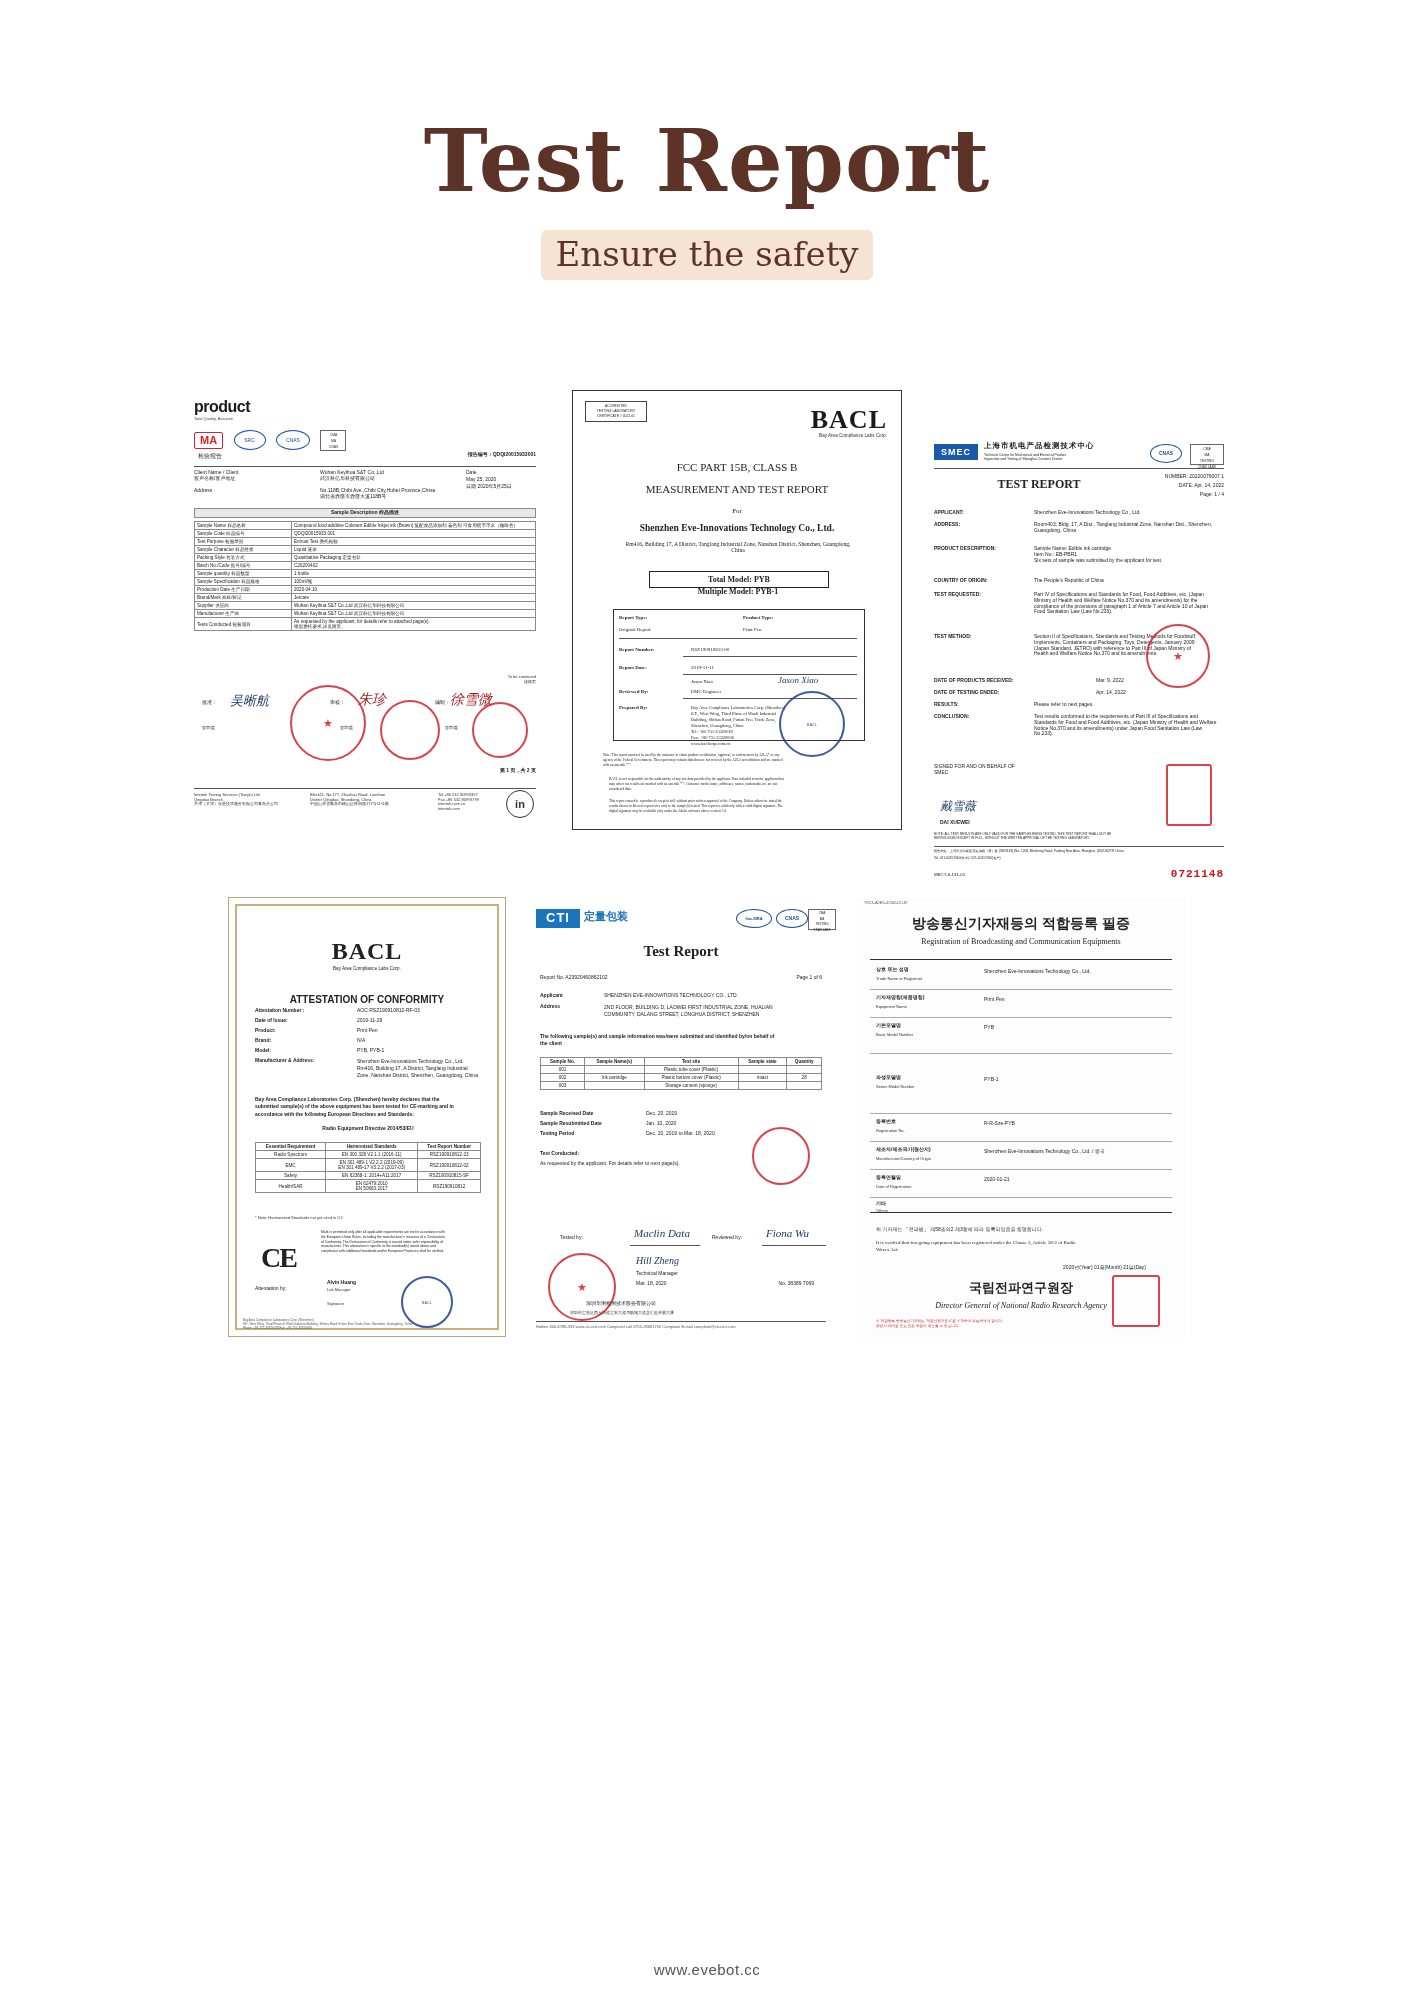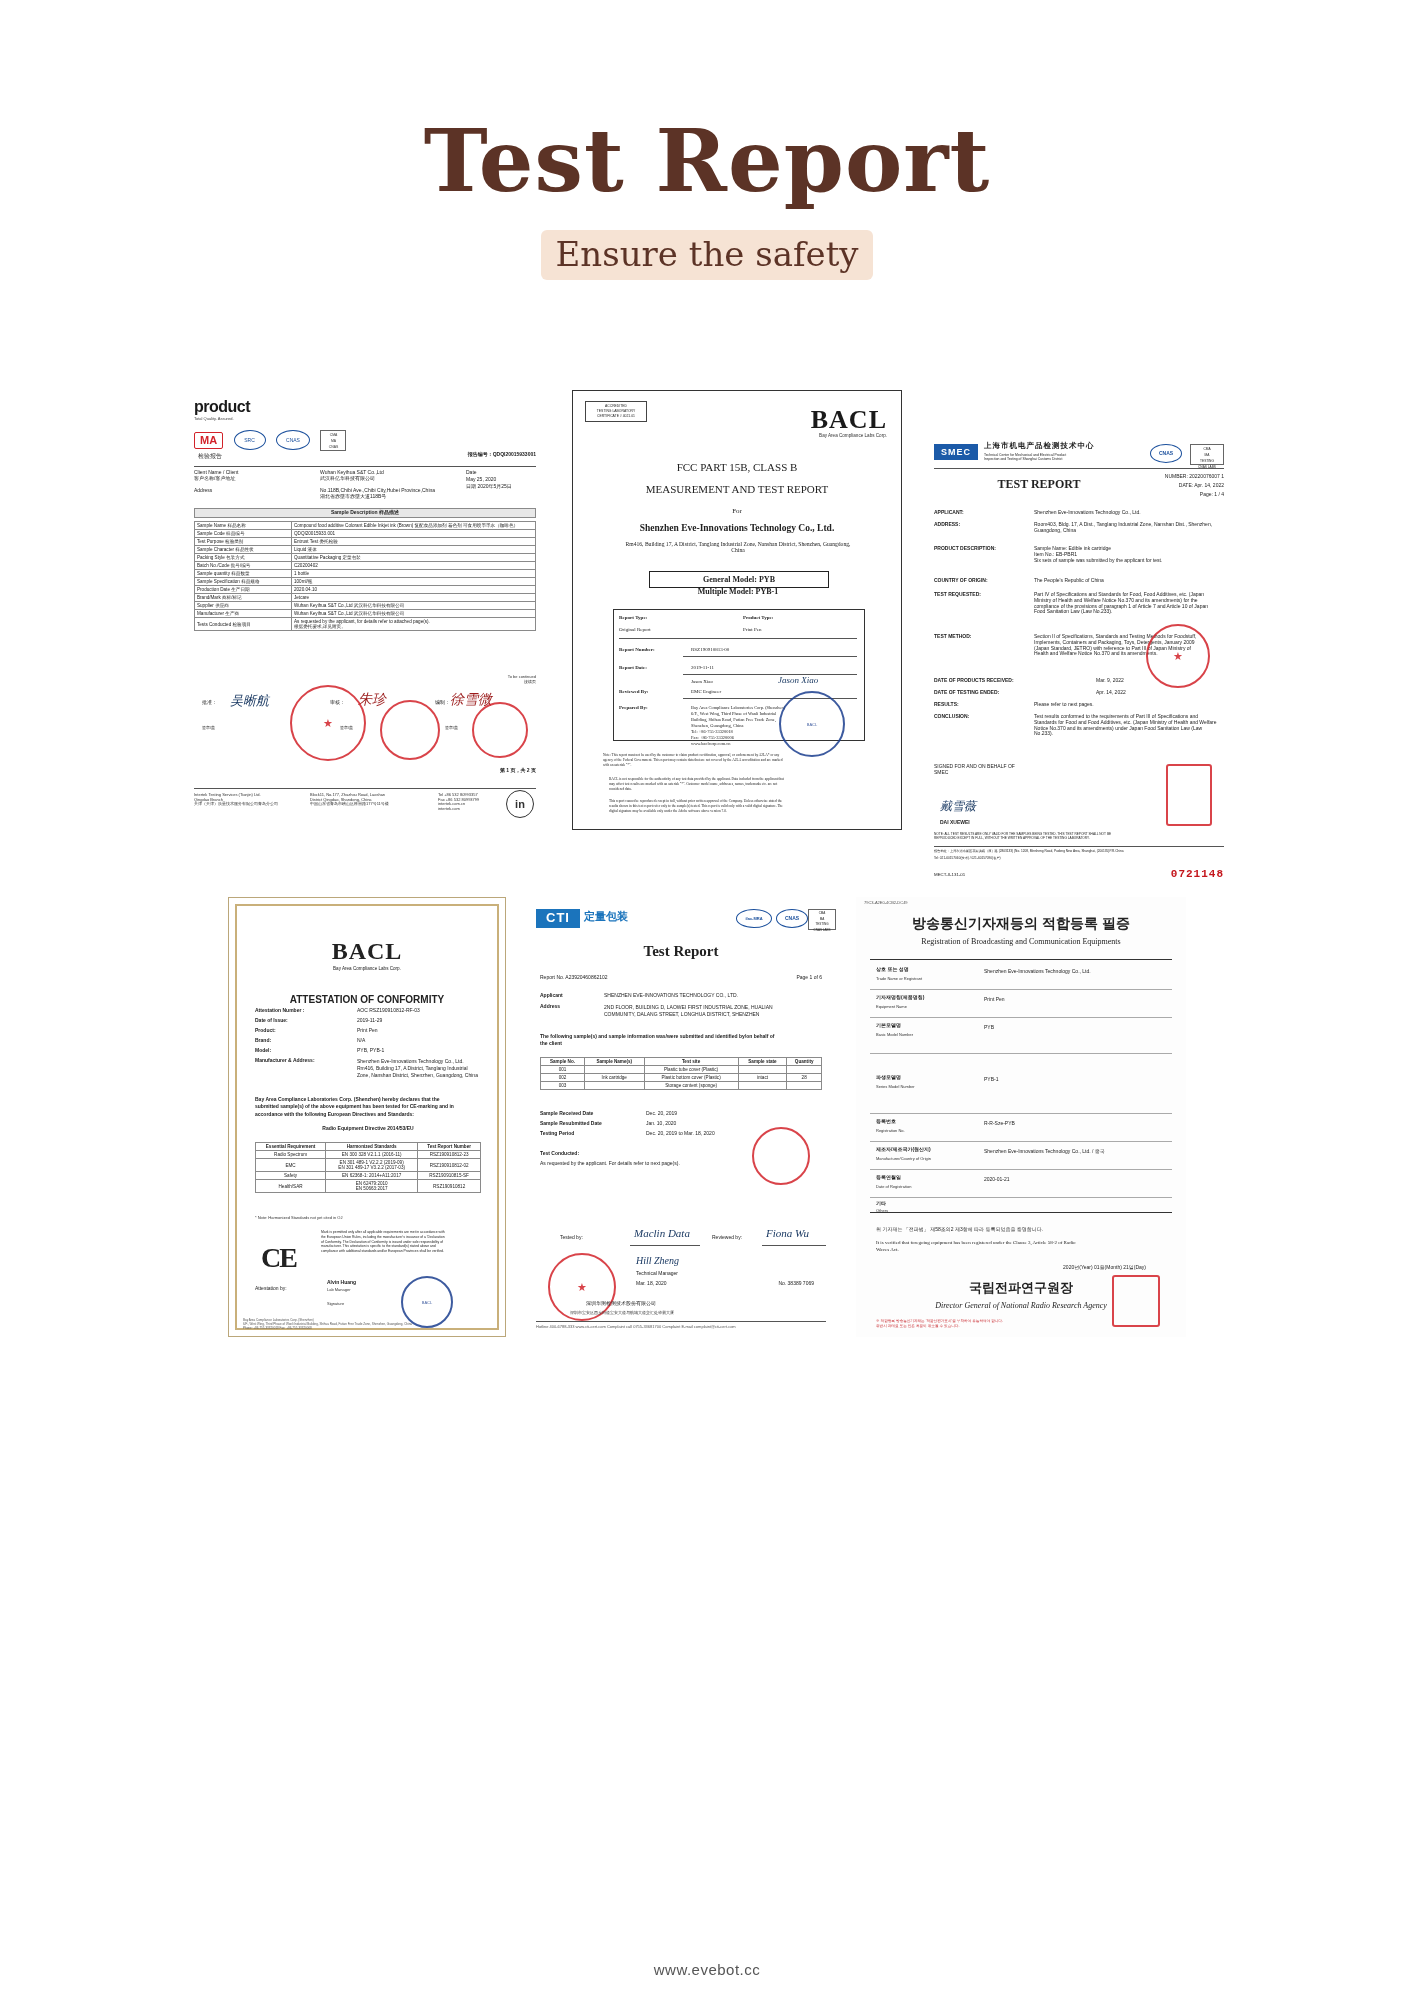--- a/index.html
+++ b/index.html
@@ -210,21 +210,21 @@
       <div class="t serif b" style="right:14px;top:14px;font-size:26px;color:#1a1a1a;letter-spacing:1px;">BACL</div>
       <div class="t" style="right:14px;top:42px;font-size:4.6px;color:#333;">Bay Area Compliance  Labs Corp.</div>
 
       <div class="t serif ctr" style="left:0;top:70px;width:100%;font-size:11px;">FCC PART 15B, CLASS B</div>
       <div class="t serif ctr" style="left:0;top:92px;width:100%;font-size:11px;">MEASUREMENT AND TEST REPORT</div>
       <div class="t serif ctr" style="left:0;top:116px;width:100%;font-size:7px;">For</div>
       <div class="t serif b ctr" style="left:0;top:132px;width:100%;font-size:9.5px;">Shenzhen Eve-Innovations Technology Co., Ltd.</div>
       <div class="t serif ctr" style="left:24px;top:150px;width:282px;font-size:5.6px;white-space:pre-line;">Rm416, Building 17, A District, Tanglang Industrial Zone, Nanshan District, Shenzhen, Guangdong,
 China</div>
 
-      <div class="t serif b ctr" style="left:76px;top:180px;width:178px;border:1.2px solid #222;padding:3px 0;font-size:8px;">General Model: PYB</div>
+      <div class="t serif b ctr" style="left:76px;top:180px;width:178px;border:1.2px solid #222;padding:3px 0;font-size:8px;">Total Model: PYB</div>
       <div class="t serif b ctr" style="left:76px;top:196px;width:178px;font-size:8px;">Multiple Model: PYB-1</div>
 
       <div style="position:absolute;left:40px;top:218px;width:250px;height:130px;border:1px solid #333;"></div>
       <div class="t serif b xs" style="left:46px;top:224px;">Report Type:</div>
       <div class="t serif b xs" style="left:170px;top:224px;">Product Type:</div>
       <div class="t serif xs" style="left:46px;top:236px;">Original Report</div>
       <div class="t serif xs" style="left:170px;top:236px;">Print Pen</div>
       <div class="hr" style="left:46px;top:247px;width:238px;"></div>
 
       <div class="t serif b xs" style="left:46px;top:256px;">Report Number:</div>

